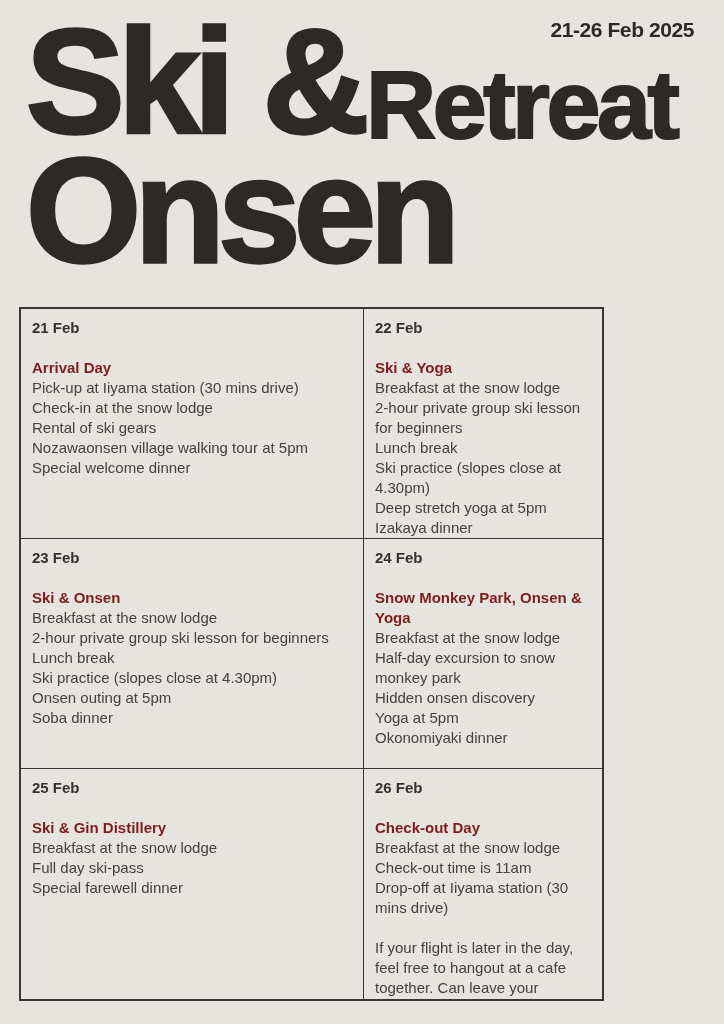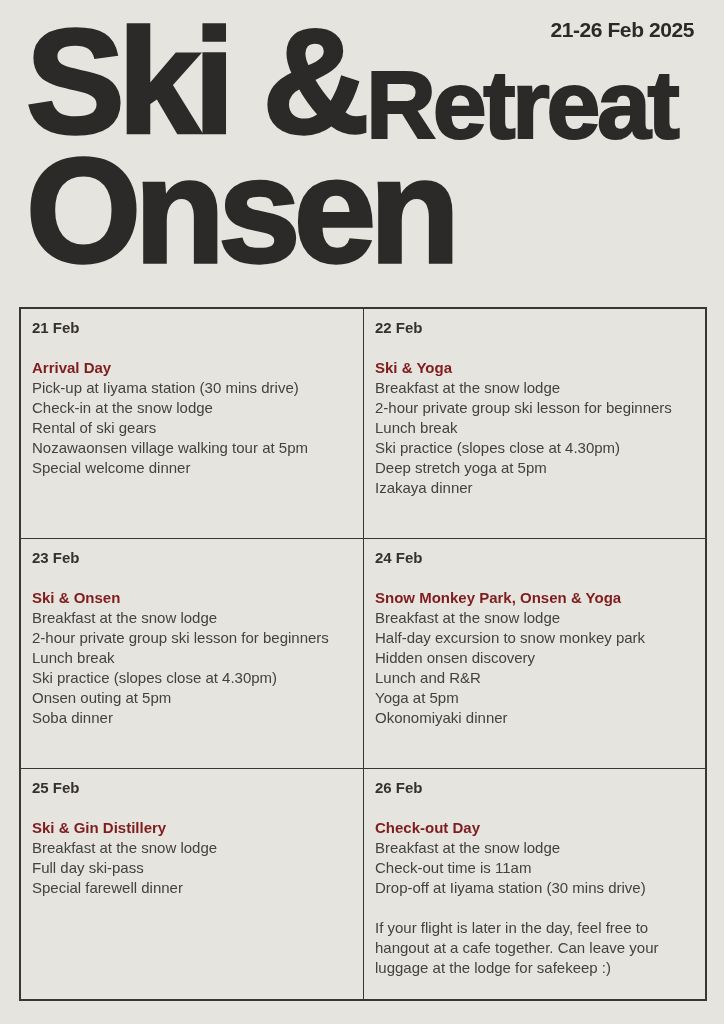--- a/index.html
+++ b/index.html
@@ -38,21 +38,21 @@
     white-space: nowrap;
   }
   .title-ski    { left: 26px;  top: 8px;  font-size: 148px; }
   .title-retreat{ left: 366px; top: 56px;  font-size: 97px; letter-spacing: -0.035em; }
   .title-onsen  { left: 26px;  top: 137px; font-size: 148px; }
 
   
   .itinerary {
     position: absolute;
     left: 19px; top: 307px;
-    width: 688px;
+    width: 585px;
     display: grid;
     grid-template-columns: 343px 1fr;
     grid-auto-rows: 230px;
     border: 2px solid var(--border);
   }
   .cell {
     padding: 9px 11px;
     font-size: 15px;
     line-height: 20px;
     overflow: hidden;
@@ -111,21 +111,20 @@
       <div class="day-item">Onsen outing at 5pm</div>
       <div class="day-item">Soba dinner</div>
     </div>
 
     <div class="cell b-bottom">
       <div class="day-date">24 Feb</div>
       <div class="day-title">Snow Monkey Park, Onsen &amp; Yoga</div>
       <div class="day-item">Breakfast at the snow lodge</div>
       <div class="day-item">Half-day excursion to snow monkey park</div>
       <div class="day-item">Hidden onsen discovery</div>
-      <div class="day-item">Lunch and R&amp;R</div>
       <div class="day-item">Yoga at 5pm</div>
       <div class="day-item">Okonomiyaki dinner</div>
     </div>
 
     <div class="cell b-right">
       <div class="day-date">25 Feb</div>
       <div class="day-title">Ski &amp; Gin Distillery</div>
       <div class="day-item">Breakfast at the snow lodge</div>
       <div class="day-item">Full day ski-pass</div>
       <div class="day-item">Special farewell dinner</div>

